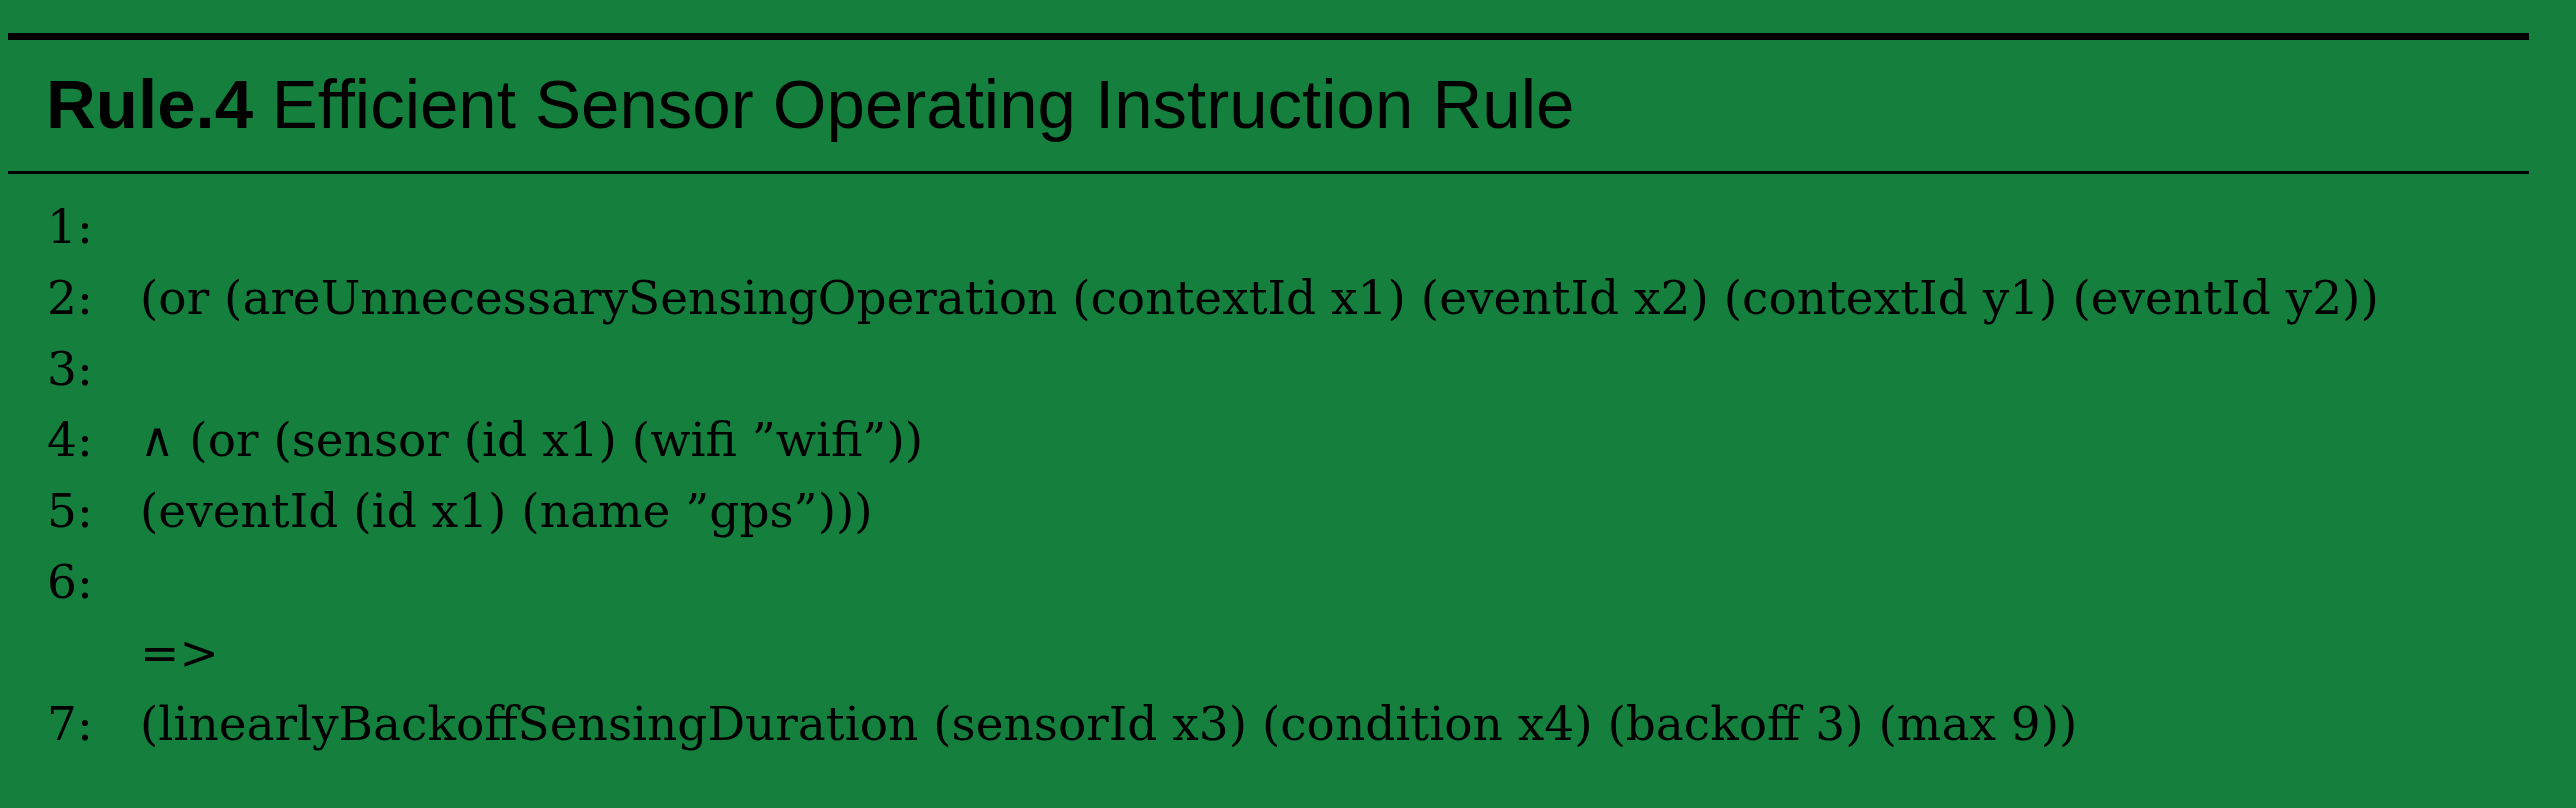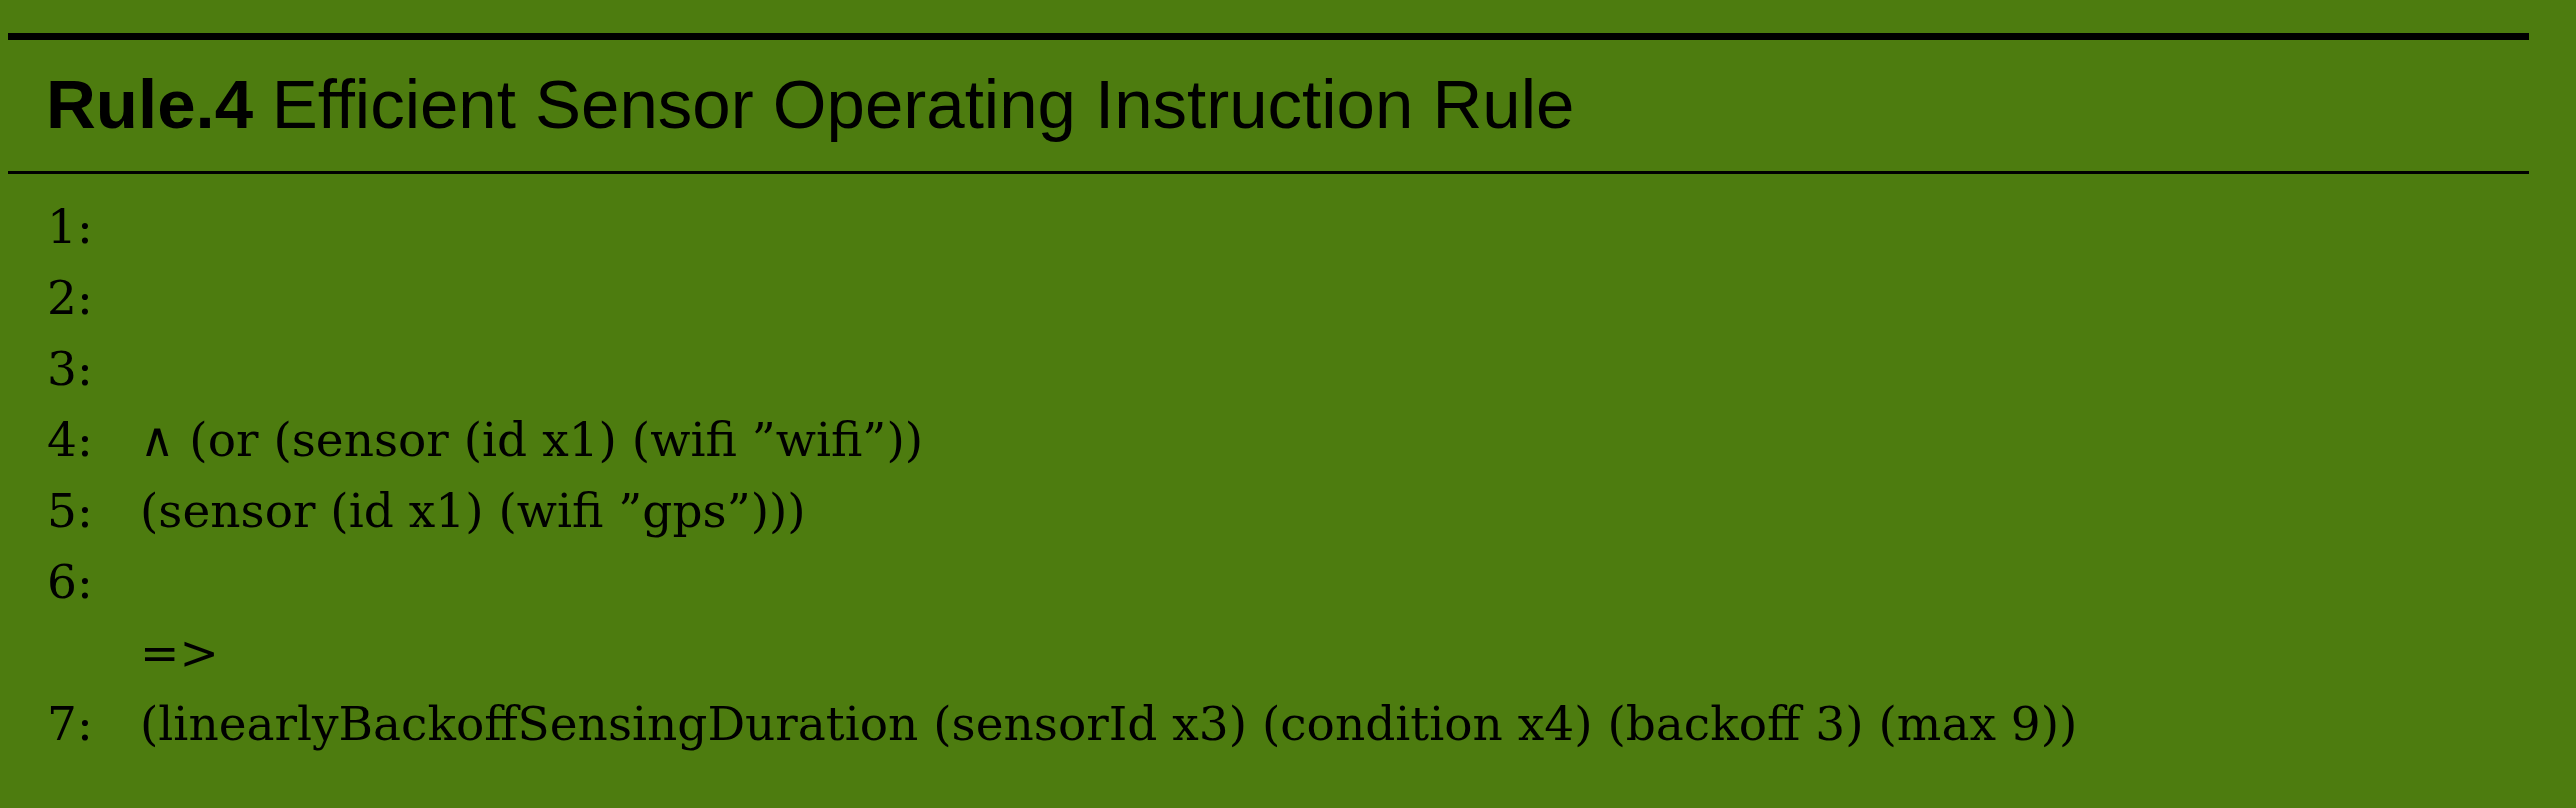--- a/index.html
+++ b/index.html
@@ -4,21 +4,21 @@
 <style>
   html, body {
     margin: 0;
     padding: 0;
     background: #ffffff;
   }
   #figure {
     position: relative;
     width: 2576px;
     height: 808px;
-    background: #4d7c0f;
+    background: #15803d;
     color: #000000;
     overflow: hidden;
   }
   .hrule {
     position: absolute;
     left: 8px;
     width: 2521px;
     background: #000000;
   }
   .hrule.thick { top: 33px; height: 7.3px; }
@@ -83,34 +83,35 @@
   <div class="hrule thin"></div>
 
   <div class="code-block">
 
     <div class="code-row">
       <span class="line-num">1:</span>
     </div>
 
     <div class="code-row">
       <span class="line-num">2:</span>
+      <span class="line-code">(or (areUnnecessarySensingOperation (contextId x1) (eventId x2) (contextId y1) (eventId y2))</span>
     </div>
 
     <div class="code-row">
       <span class="line-num">3:</span>
     </div>
 
     <div class="code-row">
       <span class="line-num">4:</span>
       <span class="line-code">∧ (or (sensor (id x1) (wifi ”wifi”))</span>
     </div>
 
     <div class="code-row">
       <span class="line-num">5:</span>
-      <span class="line-code">(sensor (id x1) (wifi ”gps”)))</span>
+      <span class="line-code">(eventId (id x1) (name ”gps”)))</span>
     </div>
 
     <div class="code-row">
       <span class="line-num">6:</span>
     </div>
 
     <div class="code-row">
       <span class="line-num"></span>
       <span class="line-code">=&gt;</span>
     </div>

